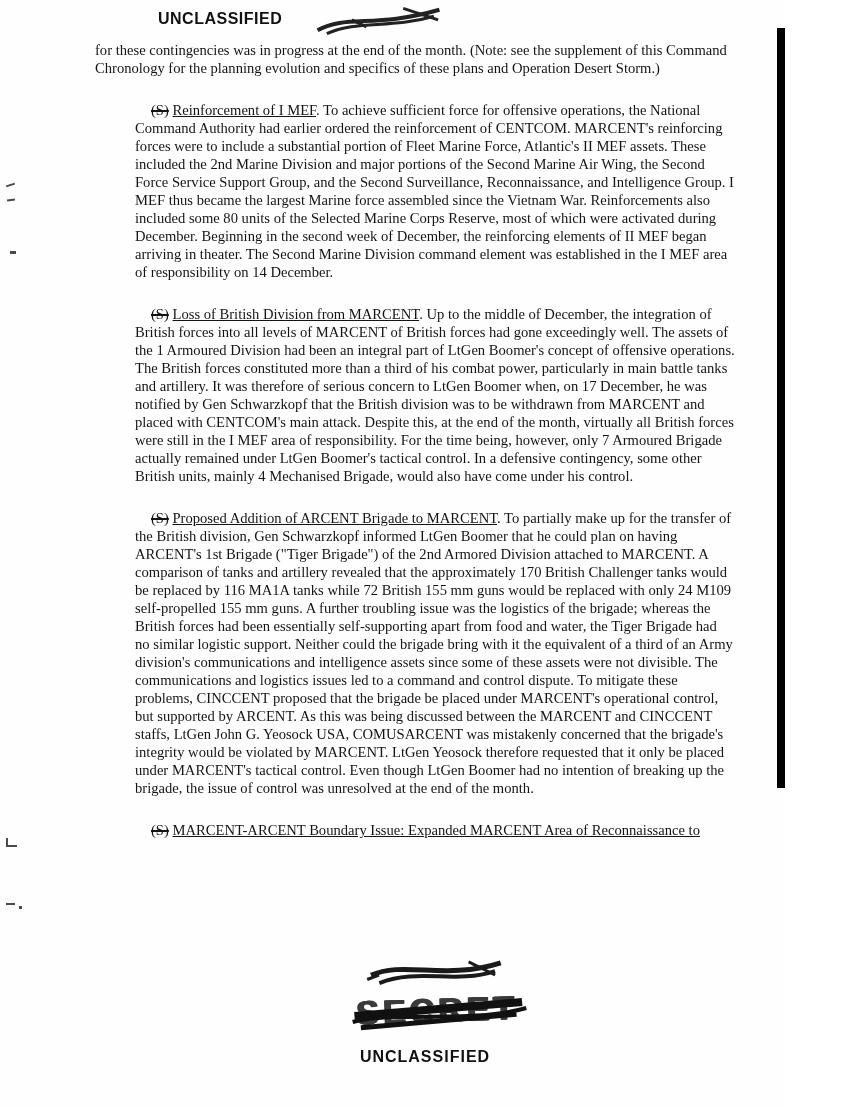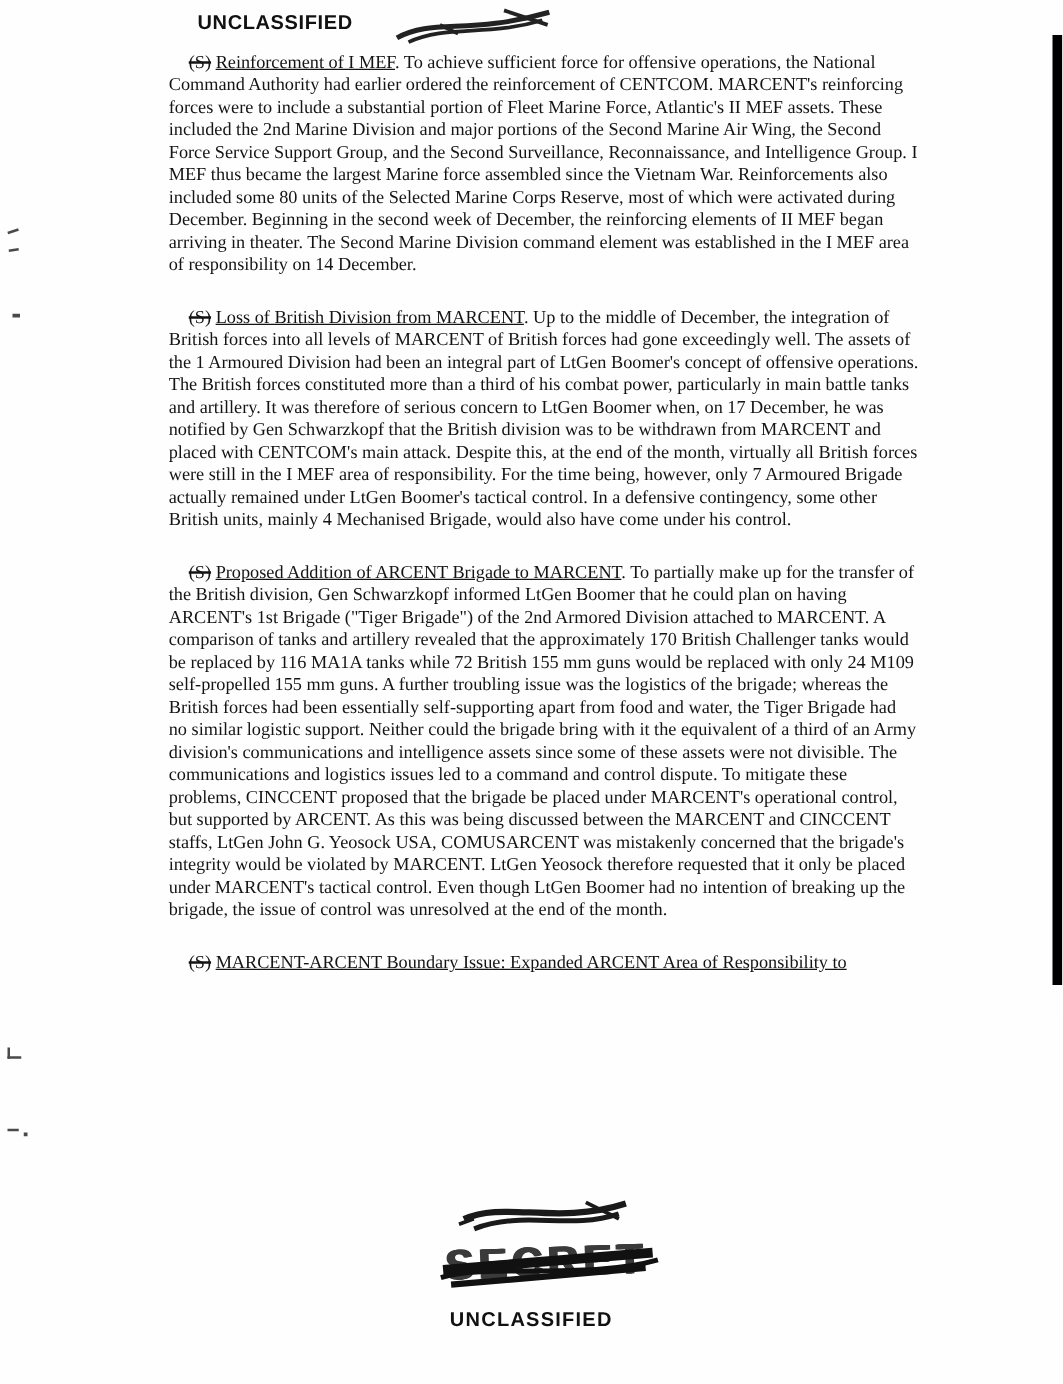--- a/index.html
+++ b/index.html
@@ -1,19 +1,19 @@
 <!DOCTYPE html>
 <html><head>
 <meta charset="utf-8">
 <style>
   * { margin: 0; padding: 0; box-sizing: border-box; }
   html, body { background: #ffffff; }
   .page {
     position: relative;
-    width: 850px;
+    width: 785px;
     height: 1107px;
     background: #fefefe;
     font-family: "Liberation Serif", serif;
     color: #141414;
     overflow: hidden;
   }
   .header-class {
     position: absolute;
     left: 158px;
     top: 10px;
@@ -94,28 +94,29 @@
 
   <svg class="header-scribble" width="135" height="32" viewBox="0 0 135 32">
     <path d="M5,22 C35,8 62,24 128,10" stroke="#222" stroke-width="4" fill="none"></path>
     <path d="M14,26 C45,14 78,26 122,16" stroke="#222" stroke-width="3" fill="none"></path>
     <path d="M92,6 L126,20" stroke="#222" stroke-width="3" fill="none"></path>
     <path d="M40,14 l14,8" stroke="#222" stroke-width="3" fill="none"></path>
   </svg>
 
   <div class="content">
 
+    <p class="para"><span>for these contingencies was in progress at the end of the month. (Note: see the supplement of this Command Chronology for the planning evolution and specifics of these plans and Operation Desert Storm.)</span></p>
 
     <p class="para indent"><span class="mk">(S)</span> <span class="hd">Reinforcement of I MEF</span><span>. To achieve sufficient force for offensive operations, the National Command Authority had earlier ordered the reinforcement of CENTCOM. MARCENT's reinforcing forces were to include a substantial portion of Fleet Marine Force, Atlantic's II MEF assets. These included the 2nd Marine Division and major portions of the Second Marine Air Wing, the Second Force Service Support Group, and the Second Surveillance, Reconnaissance, and Intelligence Group. I MEF thus became the largest Marine force assembled since the Vietnam War. Reinforcements also included some 80 units of the Selected Marine Corps Reserve, most of which were activated during December. Beginning in the second week of December, the reinforcing elements of II MEF began arriving in theater. The Second Marine Division command element was established in the I MEF area of responsibility on 14 December.</span></p>
 
     <p class="para indent"><span class="mk">(S)</span> <span class="hd">Loss of British Division from MARCENT</span><span>. Up to the middle of December, the integration of British forces into all levels of MARCENT of British forces had gone exceedingly well. The assets of the 1 Armoured Division had been an integral part of LtGen Boomer's concept of offensive operations. The British forces constituted more than a third of his combat power, particularly in main battle tanks and artillery. It was therefore of serious concern to LtGen Boomer when, on 17 December, he was notified by Gen Schwarzkopf that the British division was to be withdrawn from MARCENT and placed with CENTCOM's main attack. Despite this, at the end of the month, virtually all British forces were still in the I MEF area of responsibility. For the time being, however, only 7 Armoured Brigade actually remained under LtGen Boomer's tactical control. In a defensive contingency, some other British units, mainly 4 Mechanised Brigade, would also have come under his control.</span></p>
 
     <p class="para indent"><span class="mk">(S)</span> <span class="hd">Proposed Addition of ARCENT Brigade to MARCENT</span><span>. To partially make up for the transfer of the British division, Gen Schwarzkopf informed LtGen Boomer that he could plan on having ARCENT's 1st Brigade ("Tiger Brigade") of the 2nd Armored Division attached to MARCENT. A comparison of tanks and artillery revealed that the approximately 170 British Challenger tanks would be replaced by 116 MA1A tanks while 72 British 155 mm guns would be replaced with only 24 M109 self-propelled 155 mm guns. A further troubling issue was the logistics of the brigade; whereas the British forces had been essentially self-supporting apart from food and water, the Tiger Brigade had no similar logistic support. Neither could the brigade bring with it the equivalent of a third of an Army division's communications and intelligence assets since some of these assets were not divisible. The communications and logistics issues led to a command and control dispute. To mitigate these problems, CINCCENT proposed that the brigade be placed under MARCENT's operational control, but supported by ARCENT. As this was being discussed between the MARCENT and CINCCENT staffs, LtGen John G. Yeosock USA, COMUSARCENT was mistakenly concerned that the brigade's integrity would be violated by MARCENT. LtGen Yeosock therefore requested that it only be placed under MARCENT's tactical control. Even though LtGen Boomer had no intention of breaking up the brigade, the issue of control was unresolved at the end of the month.</span></p>
 
-    <p class="para indent last"><span class="mk">(S)</span> <span class="hd">MARCENT-ARCENT Boundary Issue: Expanded ARCENT Area of Responsibility to</span><span></span></p>
+    <p class="para indent last"><span class="mk">(S)</span> <span class="hd">MARCENT-ARCENT Boundary Issue: Expanded MARCENT Area of Reconnaissance to</span><span></span></p>
 
   </div>
 
   <div class="stamp">
     <span class="stamp-text">SECRET</span>
     <svg width="178" height="92" viewBox="0 0 178 92">
       <path d="M22,18 C55,4 95,26 152,10" stroke="#1a1a1a" stroke-width="5" fill="none"></path>
       <path d="M30,26 C70,12 105,30 146,18" stroke="#1a1a1a" stroke-width="4" fill="none"></path>
       <path d="M18,22 l12,-4" stroke="#1a1a1a" stroke-width="3" fill="none"></path>
       <path d="M120,8 l26,14" stroke="#1a1a1a" stroke-width="3" fill="none"></path>

